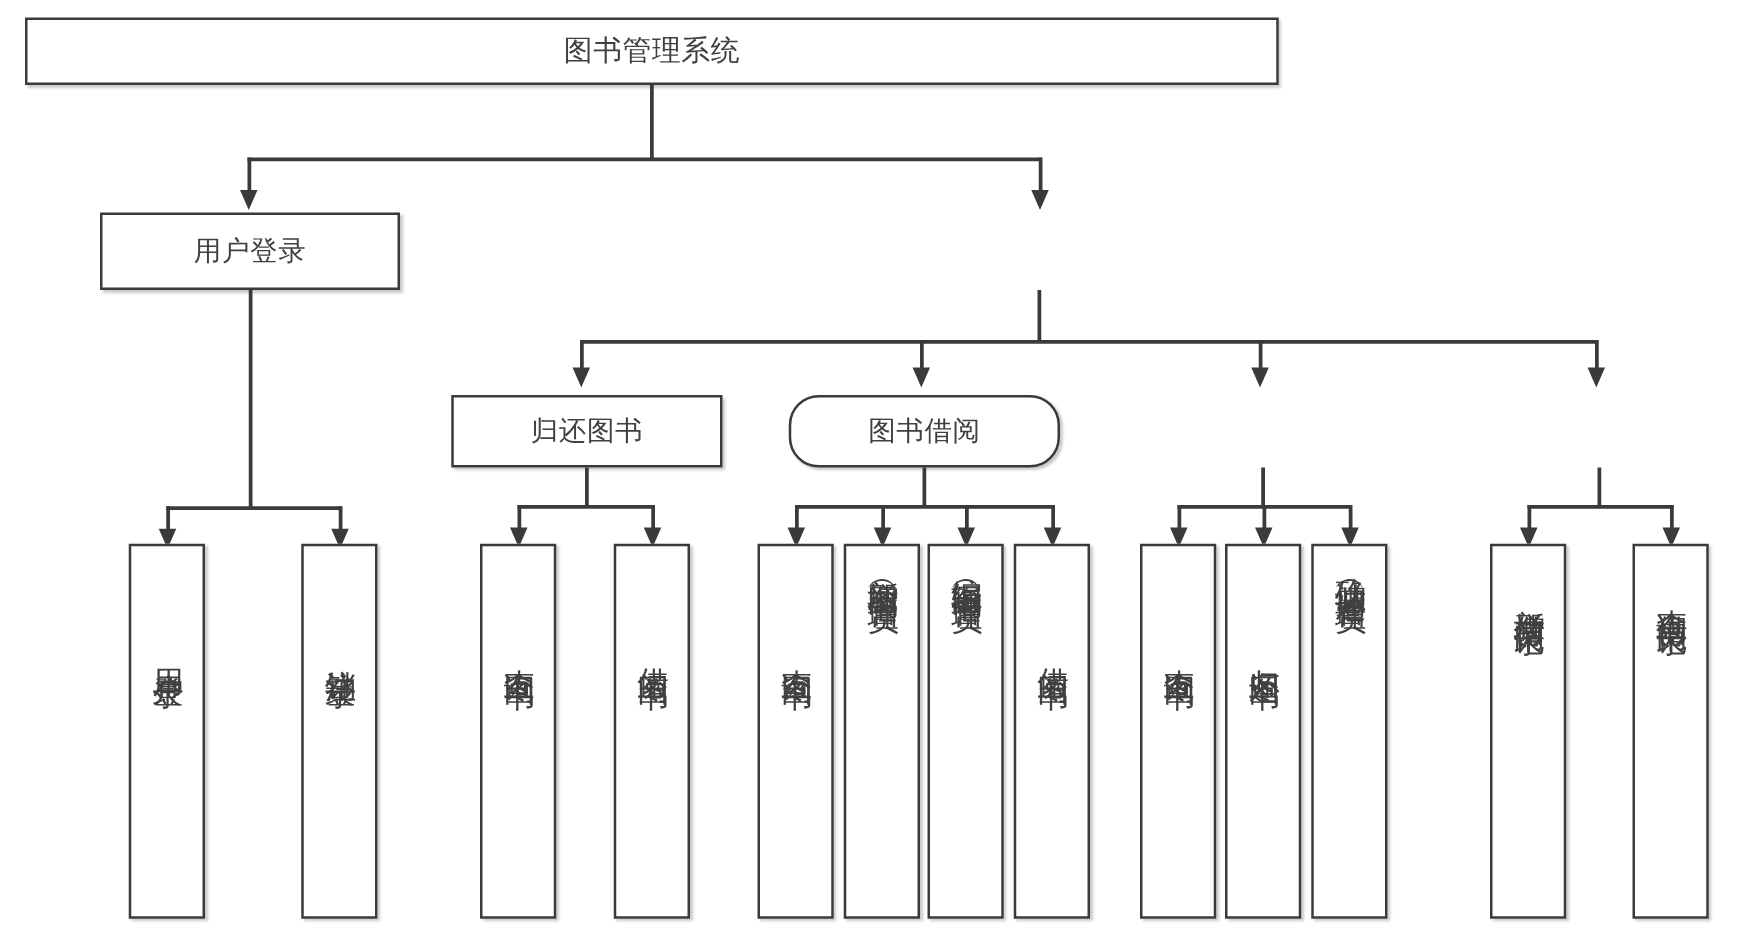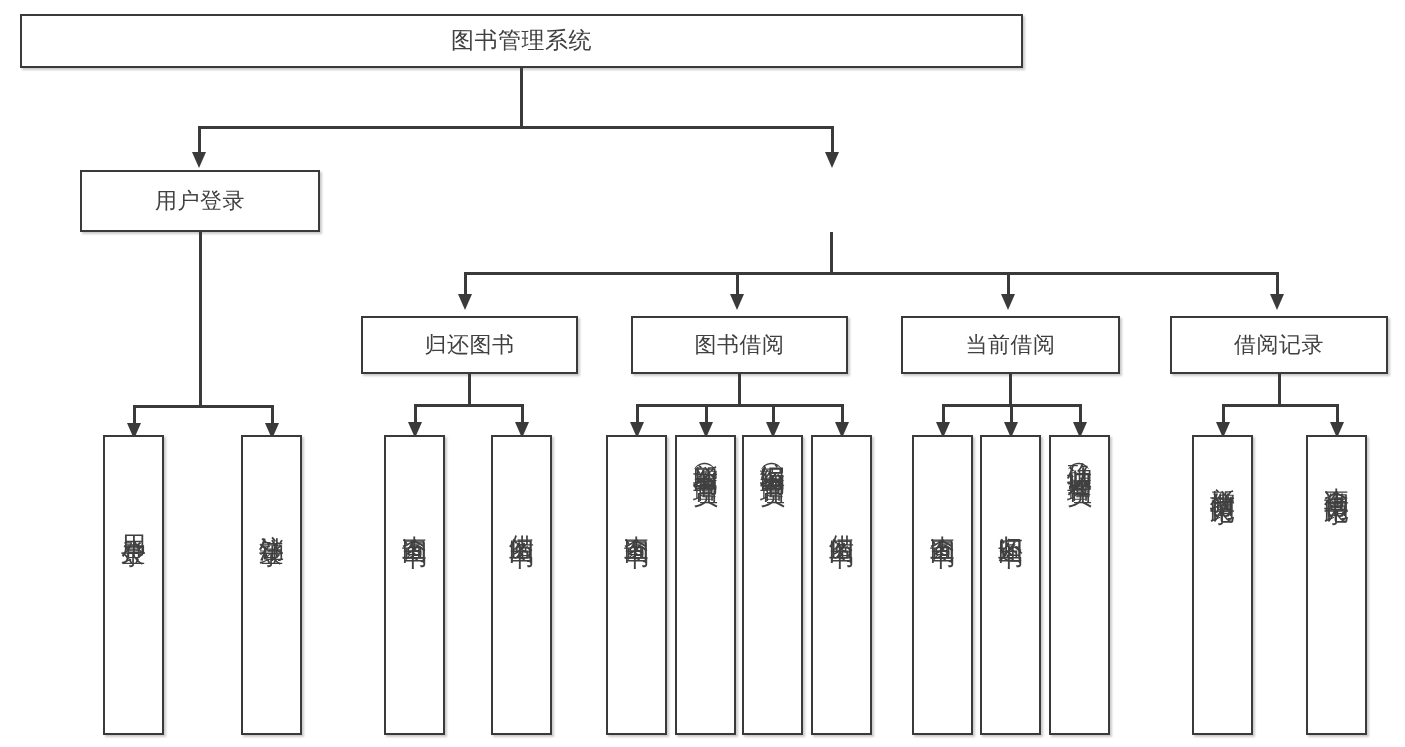--- a/index.html
+++ b/index.html
@@ -131,28 +131,22 @@
 
   <div class="ln v" style="left:1007px; top:272px; height:24px;"></div>
   <div class="arrow" style="left:1001px; top:294px;"></div>
 
   <div class="ln v" style="left:1276px; top:272px; height:24px;"></div>
   <div class="arrow" style="left:1270px; top:294px;"></div>
 
   <div class="node horiz" style="left:361px; top:316px; width:217px; height:58px;">
     <span class="label">归还图书</span>
   </div>
-  <div class="node horiz" style="left:631px; top:316px; width:217px; height:58px;">
+  <div class="node horiz" style="left:631px; top:316px; width:217px; height:58px;border-radius:24px;">
     <span class="label">图书借阅</span>
-  </div>
-  <div class="node horiz" style="left:901px; top:316px; width:219px; height:58px;">
-    <span class="label">当前借阅</span>
-  </div>
-  <div class="node horiz" style="left:1170px; top:316px; width:218px; height:58px;">
-    <span class="label">借阅记录</span>
   </div>
 
   <div class="ln v" style="left:468px; top:374px; height:32px;"></div>
   <div class="ln h" style="left:414px; top:404px; width:110px;"></div>
   <div class="ln v" style="left:414px; top:404px; height:22px;"></div>
   <div class="arrow" style="left:408px; top:422px;"></div>
   <div class="ln v" style="left:521px; top:404px; height:22px;"></div>
   <div class="arrow" style="left:515px; top:422px;"></div>
 
   <div class="ln v" style="left:738px; top:374px; height:32px;"></div>

